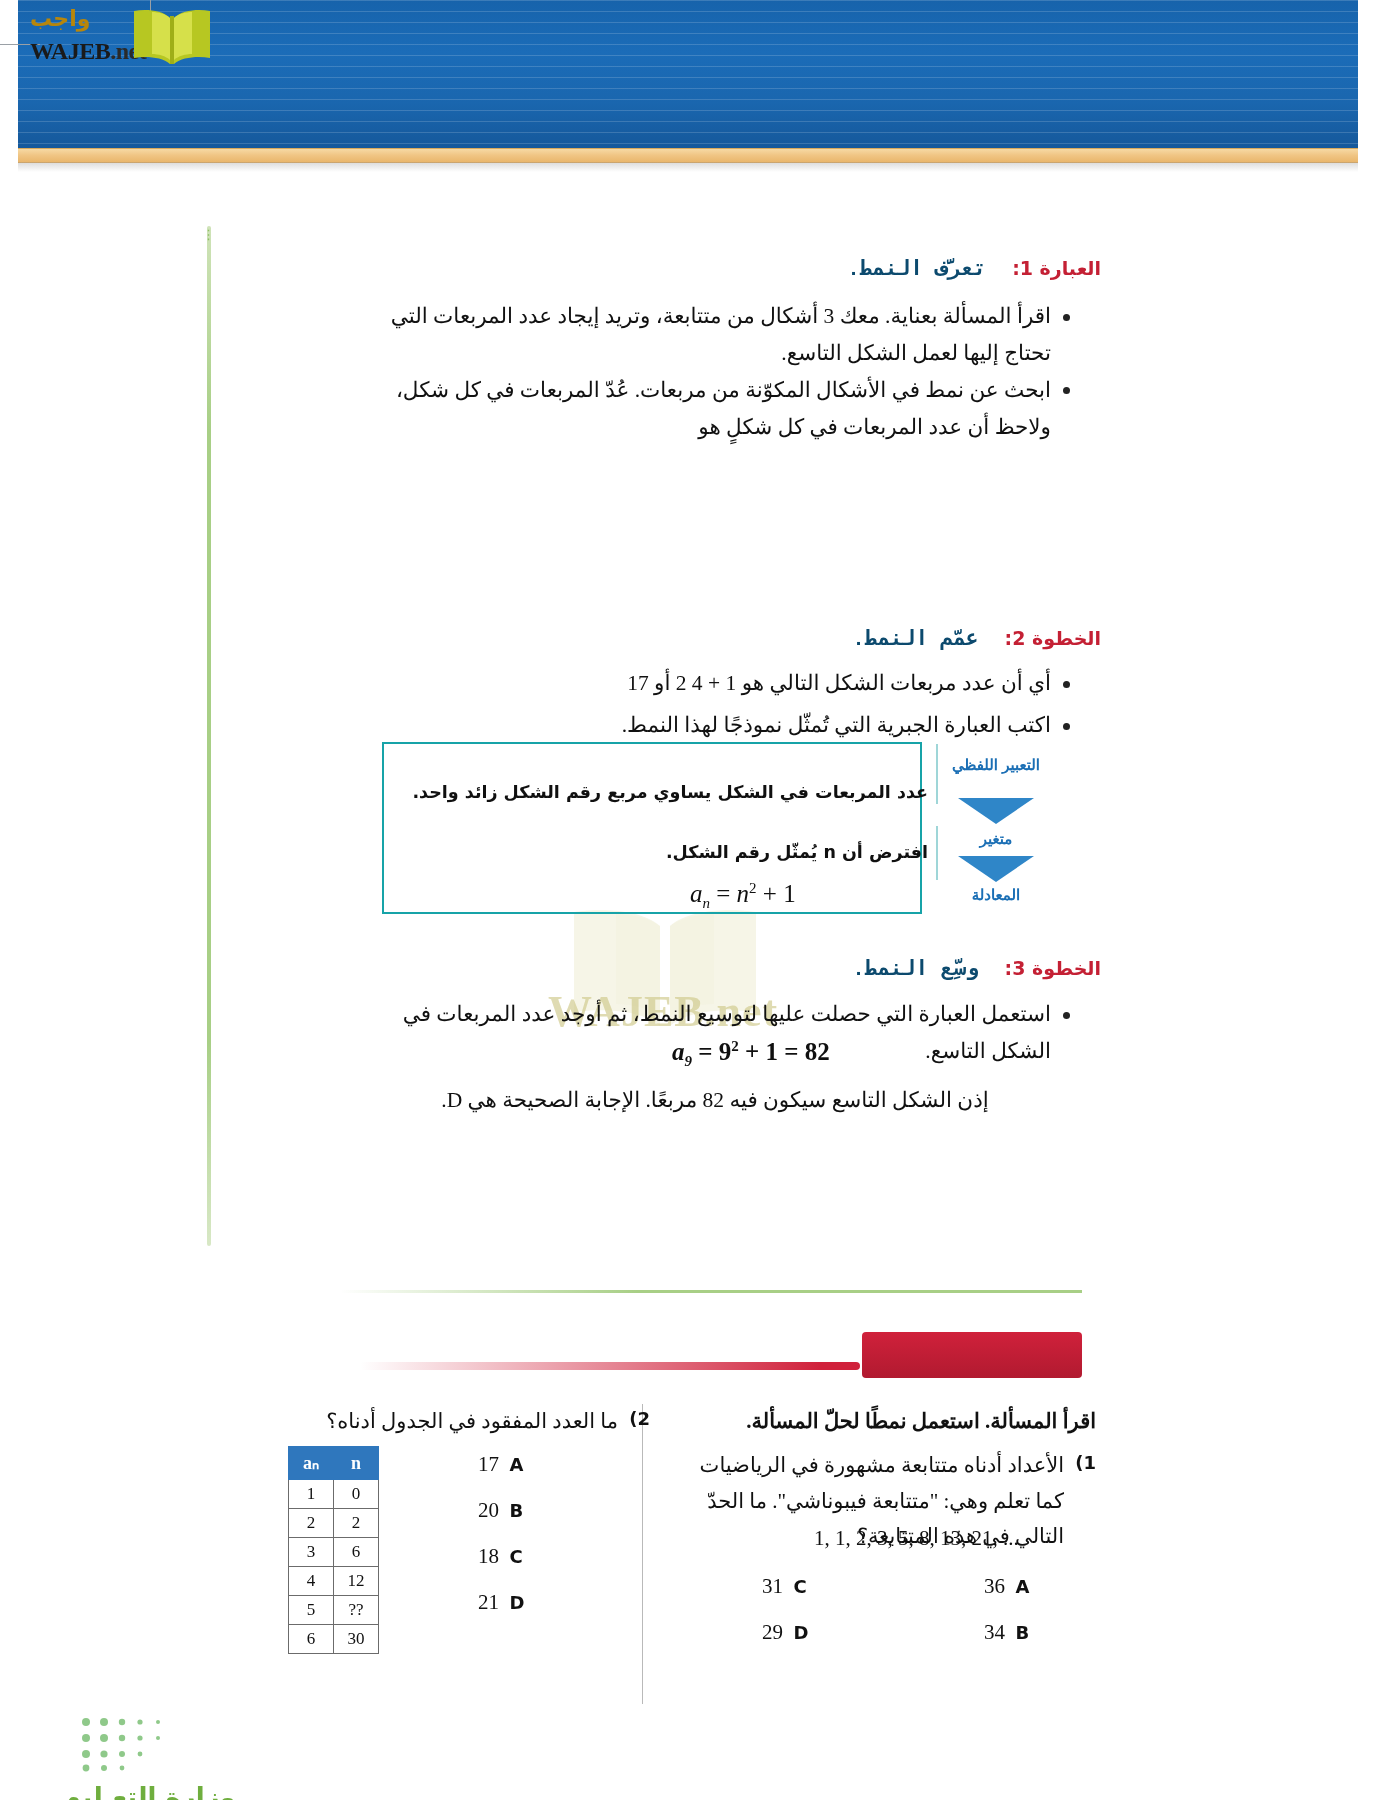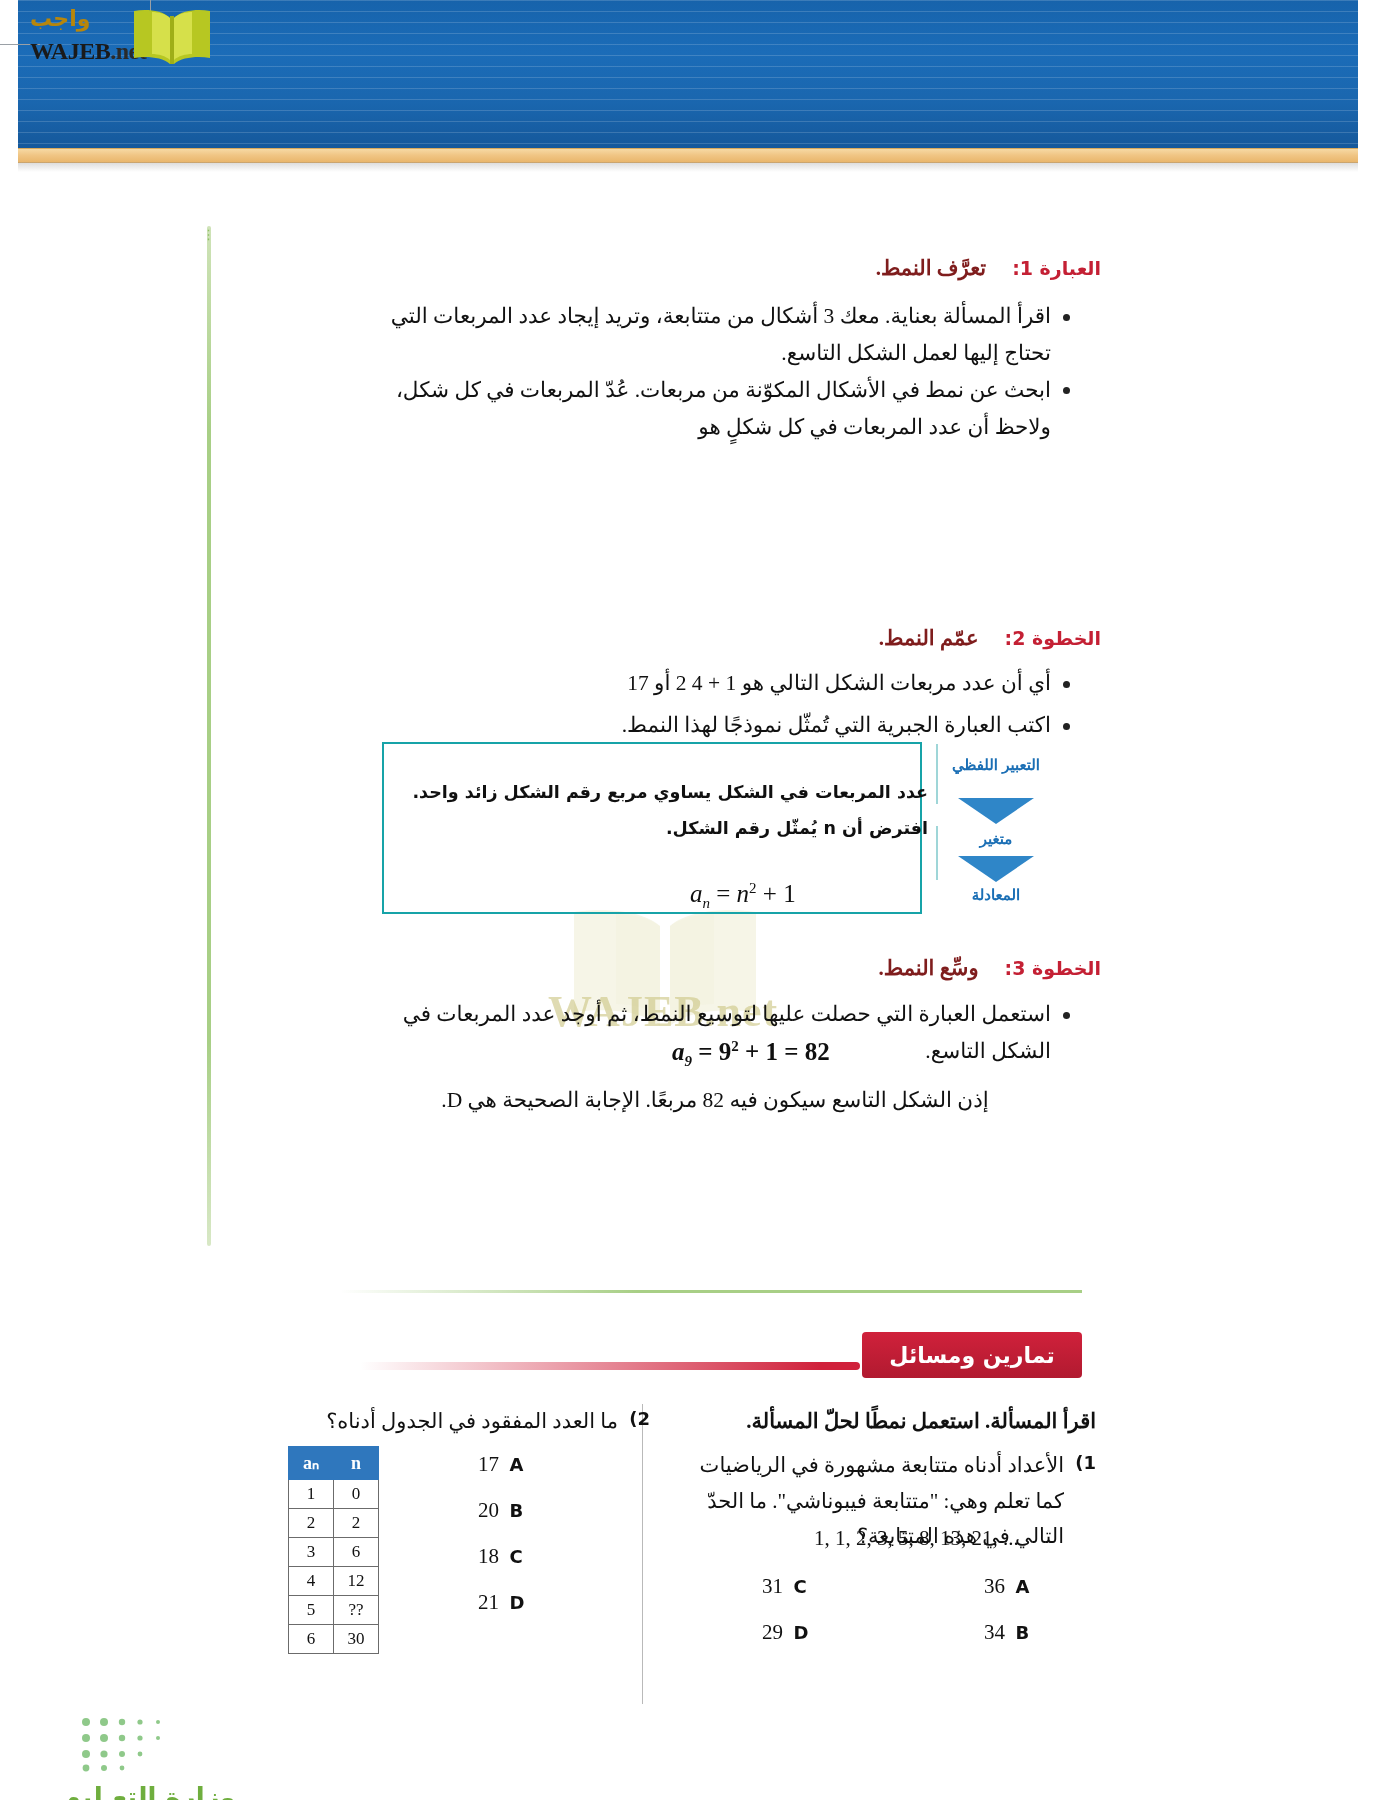--- a/index.html
+++ b/index.html
@@ -59,21 +59,21 @@
   }
   .sol-dots{position:absolute;right:1181px;top:44px;width:12px;height:22px;
     color:#8fbf66;font-size:13px;line-height:9px;text-align:center;}
 
   .step-head{
     position:absolute;direction:rtl;white-space:nowrap;
     font-family:"DejaVu Sans", sans-serif;
     font-size:19px;font-weight:bold;
   }
   .step-head .lbl{color:#c42034;}
-  .step-head .txt{color:#7f1d1d;margin-right:26px;font-family:Liberation Serif, serif;font-size:21px;}
+  .step-head .txt{color:#0c4a6e;margin-right:26px;font-family:Liberation Mono, monospace;font-size:21px;}
 
   .para{
     position:absolute;direction:rtl;text-align:right;
     font-family:"Liberation Serif", serif;
     font-size:21.5px;color:#111;line-height:1.72;
   }
   .bullet{
     position:absolute;width:7px;height:7px;border-radius:50%;background:#222;
   }
 
@@ -269,21 +269,21 @@
   </svg>
   <div class="wm-txt">WAJEB.net</div>
 
   <div class="tealbox"></div>
 
   <div class="teal-vline" style="left:936px;top:558px;height:60px;"></div>
   <div class="teal-vline" style="left:936px;top:640px;height:54px;"></div>
 
   <div class="teal-txt" style="left:408px;top:596px;width:520px;text-align:right;">عدد المربعات في الشكل يساوي مربع رقم الشكل زائد واحد.</div>
 
-  <div class="teal-txt" style="left:560px;top:632px;width:368px;text-align:right;">افترض أن n يُمثّل رقم الشكل.</div>
+  <div class="teal-txt" style="left:560px;top:656px;width:368px;text-align:right;">افترض أن n يُمثّل رقم الشكل.</div>
 
   <div class="teal-eq" style="left:690px;top:694px;">
     <i>a</i><sub>n</sub> = <i>n</i><sup>2</sup> + 1
   </div>
 
   <div class="teal-side" style="left:948px;top:570px;width:96px;">التعبير اللفظي</div>
   <div class="teal-arrow" style="left:958px;top:612px;"></div>
 
   <div class="teal-side" style="left:948px;top:644px;width:96px;">متغير</div>
   <div class="teal-arrow" style="left:958px;top:670px;"></div>
@@ -299,21 +299,20 @@
 
   <div class="teal-eq" style="left:672px;top:852px;font-weight:bold;">
     <i>a</i><sub>9</sub> = 9<sup>2</sup> + 1 = 82
   </div>
 
   <div class="para" style="right:345px;top:896px;width:672px;text-align:center;">إذن الشكل التاسع سيكون فيه 82 مربعًا. الإجابة الصحيحة هي D.</div>
 
   <div class="ex-rule-green"></div>
   <div class="ex-line"></div>
   <div class="ex-banner"></div>
-  <div class="ex-banner-txt">تمارين ومسائل</div>
 
   <div class="ex-txt" style="right:300px;top:1218px;width:420px;font-weight:bold;">اقرأ المسألة. استعمل نمطًا لحلّ المسألة.</div>
 
   <div class="ex-divider"></div>
 
   <div class="ex-num" style="right:300px;top:1266px;">1)</div>
   <div class="ex-txt" style="right:332px;top:1262px;width:392px;">الأعداد أدناه متتابعة مشهورة في الرياضيات كما تعلم وهي: "متتابعة فيبوناشي". ما الحدّ التالي في هذه المتتابعة؟</div>
 
   <div class="seq" style="left:814px;top:1340px;">1, 1, 2, 3, 5, 8, 13, 21, ...</div>
 

